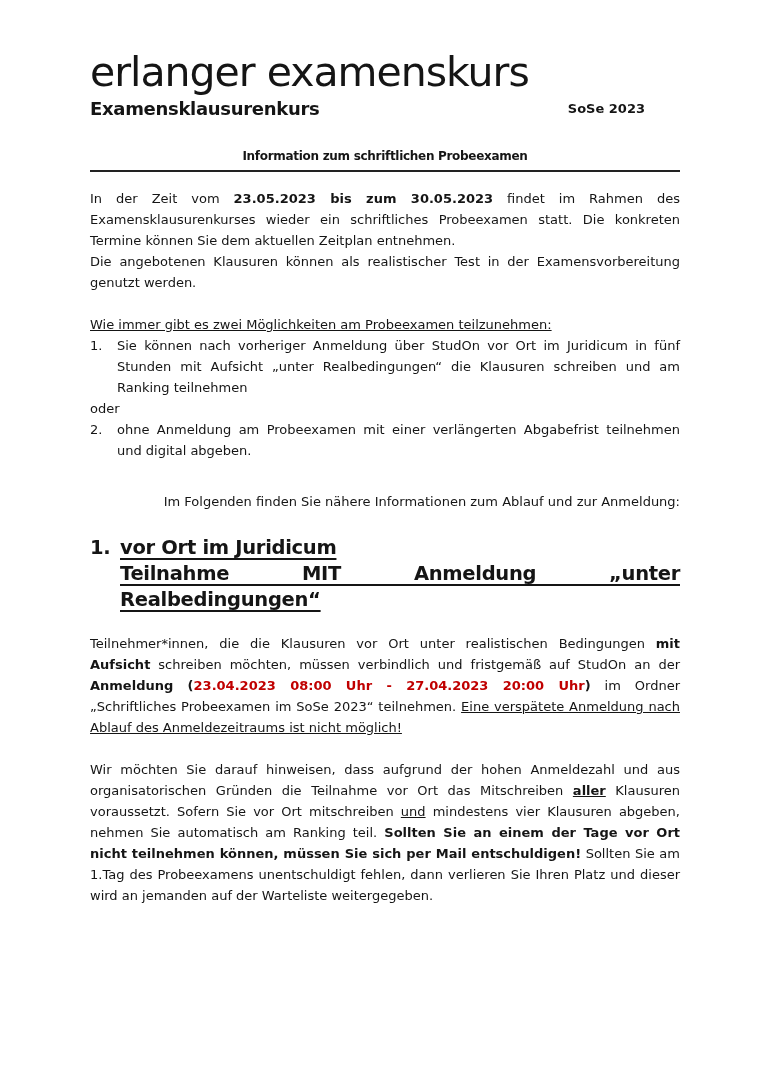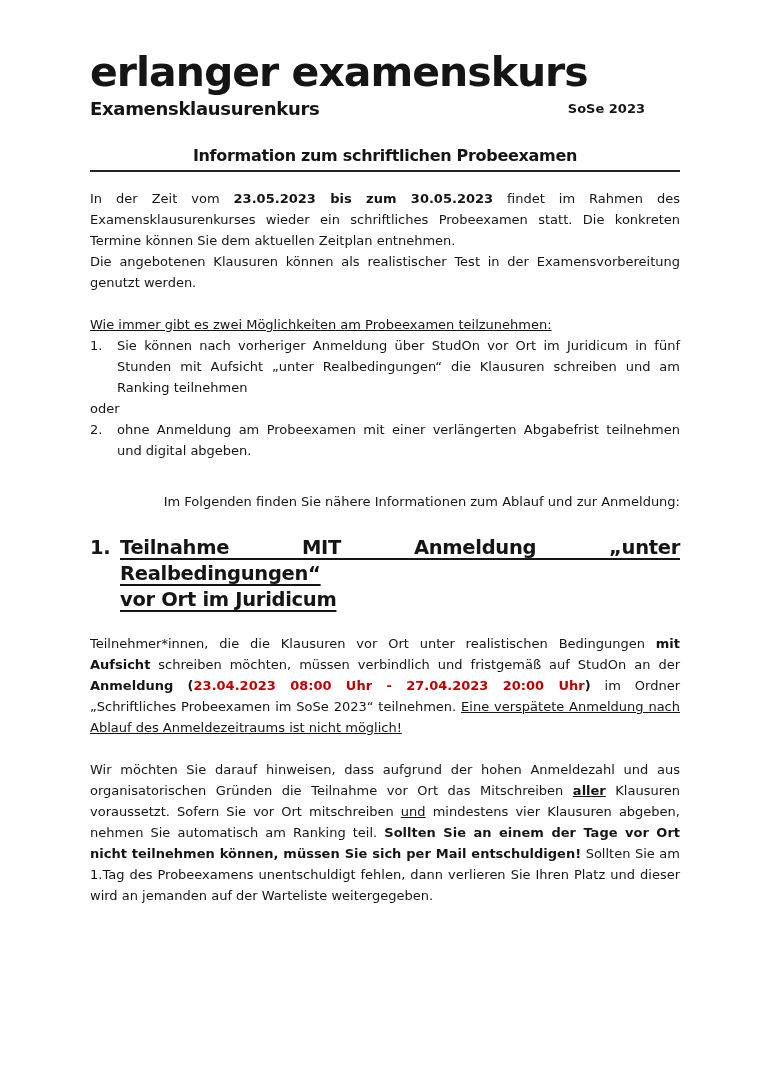--- a/index.html
+++ b/index.html
@@ -13,21 +13,21 @@
     width: 768px;
     height: 1086px;
     background: #ffffff;
     overflow: hidden;
     box-sizing: border-box;
     padding: 48px 88px 0 90px;
   }
   
   .brand {
     font-size: 41px;
-    font-weight: bold;
+    font-weight: normal;
     letter-spacing: -1px;
     line-height: 48px;
     white-space: nowrap;
   }
   .subrow {
     display: flex;
     justify-content: space-between;
     align-items: center;
     margin-top: 2px;
   }
@@ -37,21 +37,21 @@
     letter-spacing: -0.3px;
   }
   .sub-right {
     font-size: 13px;
     font-weight: bold;
     padding-right: 35px;
   }
   
   .doc-title {
     margin: 25px 0 8px 0;
-    font-size: 16px;
+    font-size: 12px;
     font-weight: bold;
     text-align: center;
     line-height: 24px;
     letter-spacing: -0.3px;
     padding-bottom: 2px;
     border-bottom: 2px solid #222;
   }
   
   .content {
     margin-top: 16px;
@@ -135,22 +135,22 @@
 
     <div class="li">
       <span class="num">2.</span>
       <p class="just">ohne Anmeldung am Probeexamen mit einer verlängerten Abgabefrist teilnehmen und digital abgeben.</p>
     </div>
 
     <p class="following">Im Folgenden finden Sie nähere Informationen zum Ablauf und zur Anmeldung:</p>
 
     <div class="sec-heading">
       <span class="num">1.</span>
+      <span class="h-line">vor Ort im Juridicum</span>
       <span class="h-line h-just">Teilnahme MIT Anmeldung „unter Realbedingungen“</span>
-      <span class="h-line">vor Ort im Juridicum</span>
     </div>
 
     <p class="just sec-p1"><span>Teilnehmer*innen, die die Klausuren vor Ort unter realistischen Bedingungen </span><span class="b">mit Aufsicht</span><span> schreiben möchten, müssen verbindlich und fristgemäß auf StudOn an der </span><span class="b">Anmeldung (</span><span class="b" style="color: rgb(192, 0, 0);">23.04.2023 08:00 Uhr - 27.04.2023 20:00 Uhr</span><span class="b">)</span><span> im Ordner „Schriftliches Probeexamen im SoSe 2023“ teilnehmen. </span><span class="u">Eine verspätete Anmeldung nach Ablauf des Anmeldezeitraums ist nicht möglich!</span></p>
 
 
     <p class="just gap-top"><span>Wir möchten Sie darauf hinweisen, dass aufgrund der hohen Anmeldezahl und aus organisatorischen Gründen die Teilnahme vor Ort das Mitschreiben </span><span class="b u">aller</span><span> Klausuren voraussetzt. Sofern Sie vor Ort mitschreiben </span><span class="u">und</span><span> mindestens vier Klausuren abgeben, nehmen Sie automatisch am Ranking teil. </span><span class="b">Sollten Sie an einem der Tage vor Ort nicht teilnehmen können, müssen Sie sich per Mail entschuldigen!</span><span> Sollten Sie am 1.Tag des Probeexamens unentschuldigt fehlen, dann verlieren Sie Ihren Platz und dieser wird an jemanden auf der Warteliste weitergegeben.</span></p>
 
   </main>
 </div>
 

